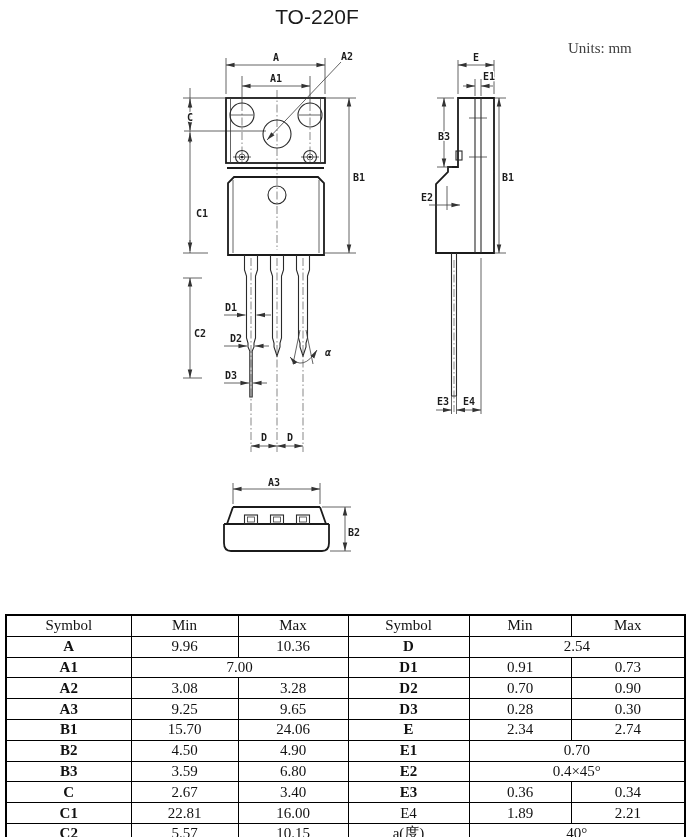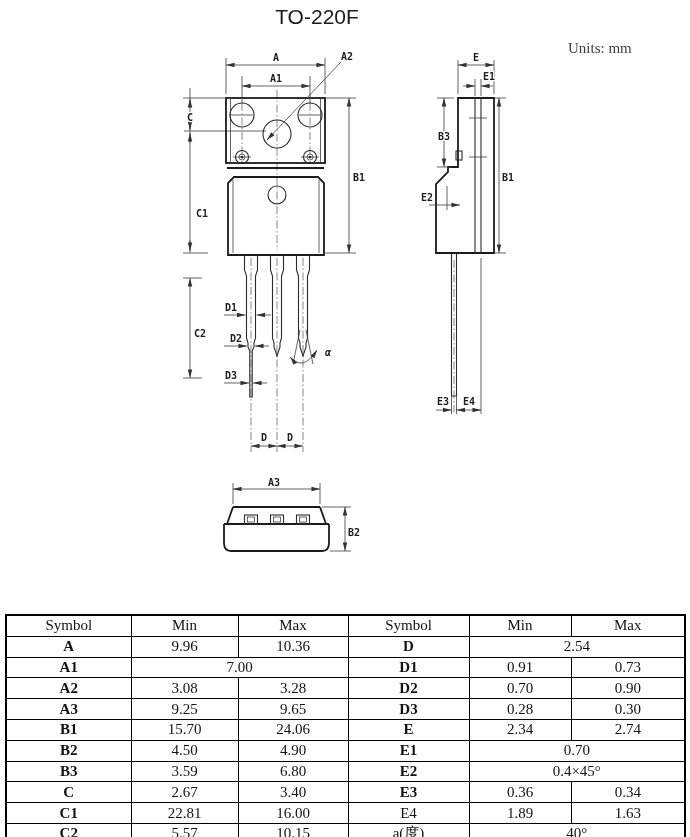--- a/index.html
+++ b/index.html
@@ -241,21 +241,21 @@
         <td class="sym">E3</td>
         <td>0.36</td>
         <td>0.34</td>
       </tr>
       <tr>
         <td class="sym">C1</td>
         <td>22.81</td>
         <td>16.00</td>
         <td class="rw">E4</td>
         <td>1.89</td>
-        <td>1.63</td>
+        <td>2.21</td>
       </tr>
       <tr>
         <td class="sym">C2</td>
         <td>5.57</td>
         <td>10.15</td>
         <td class="rw">a(度)</td>
         <td colspan="2">40°</td>
       </tr>
     </tbody>
   </table>

